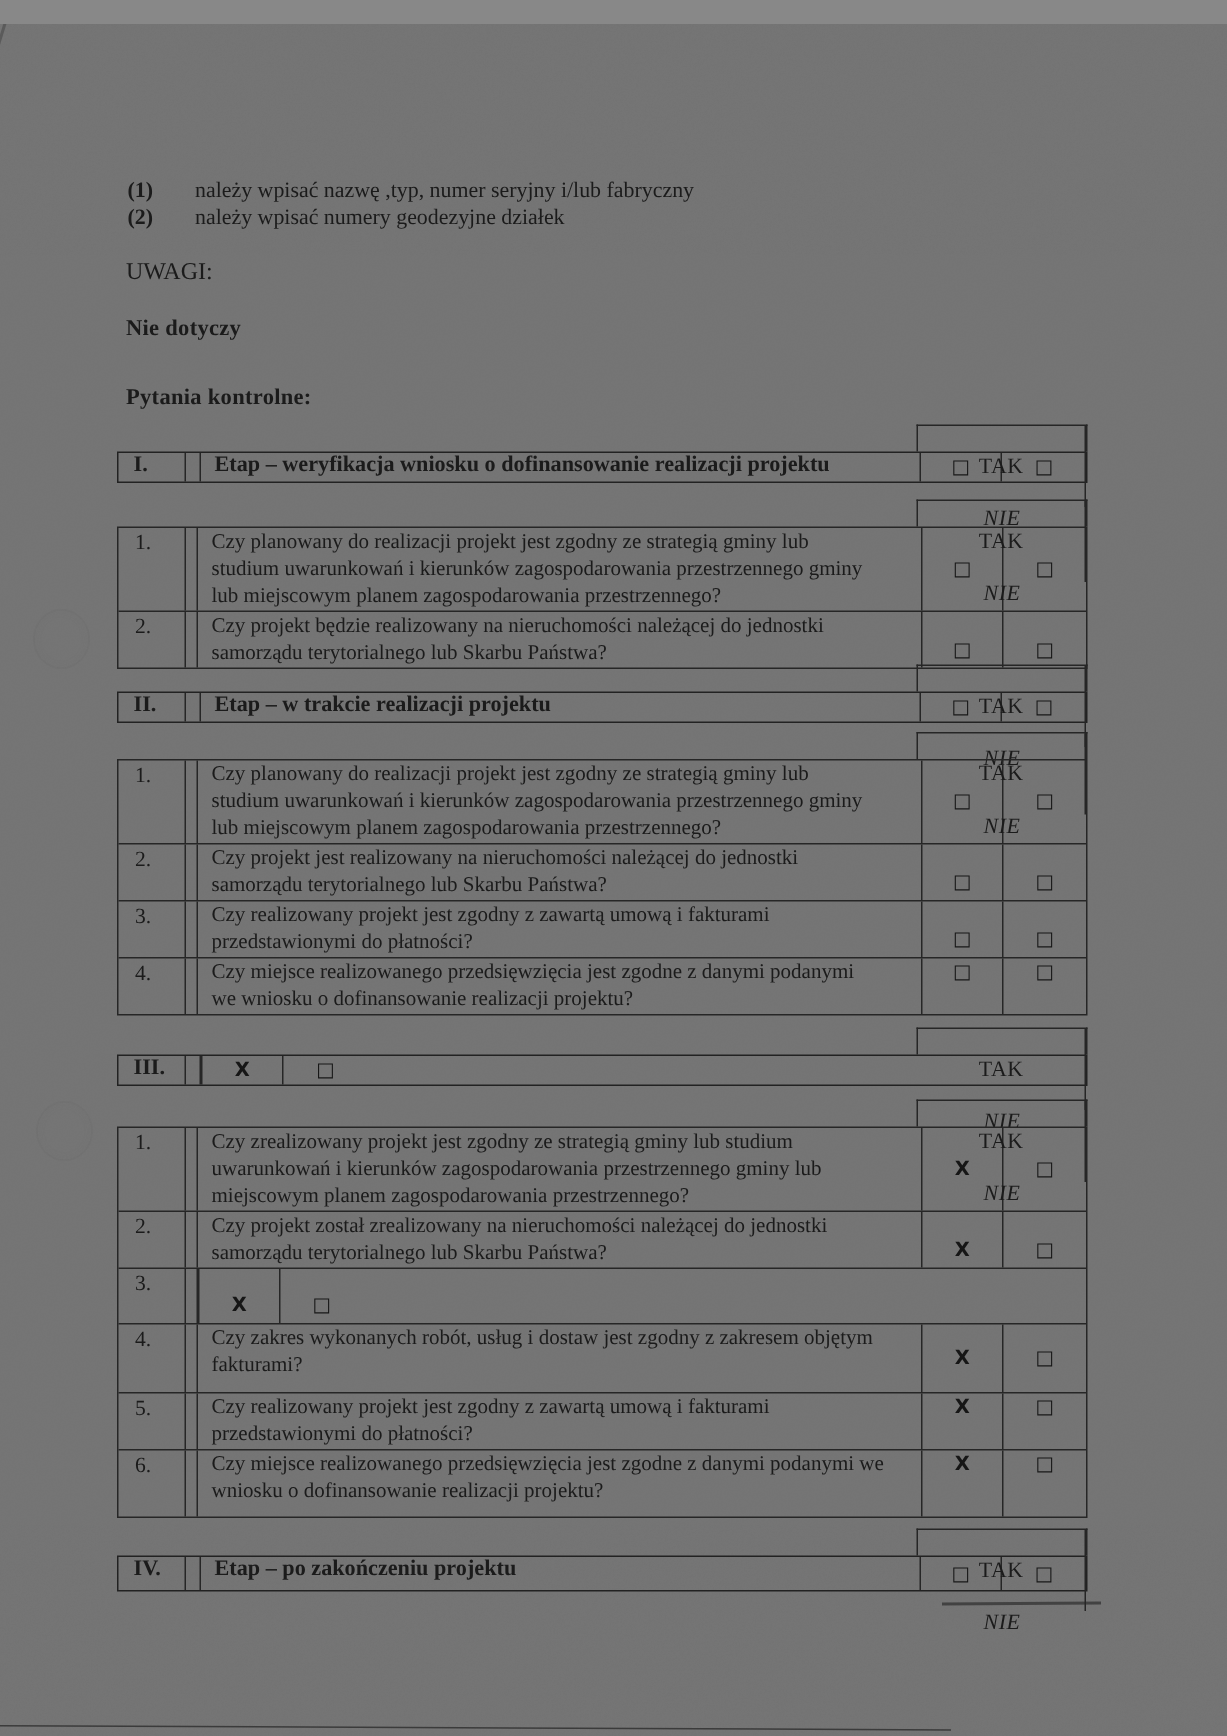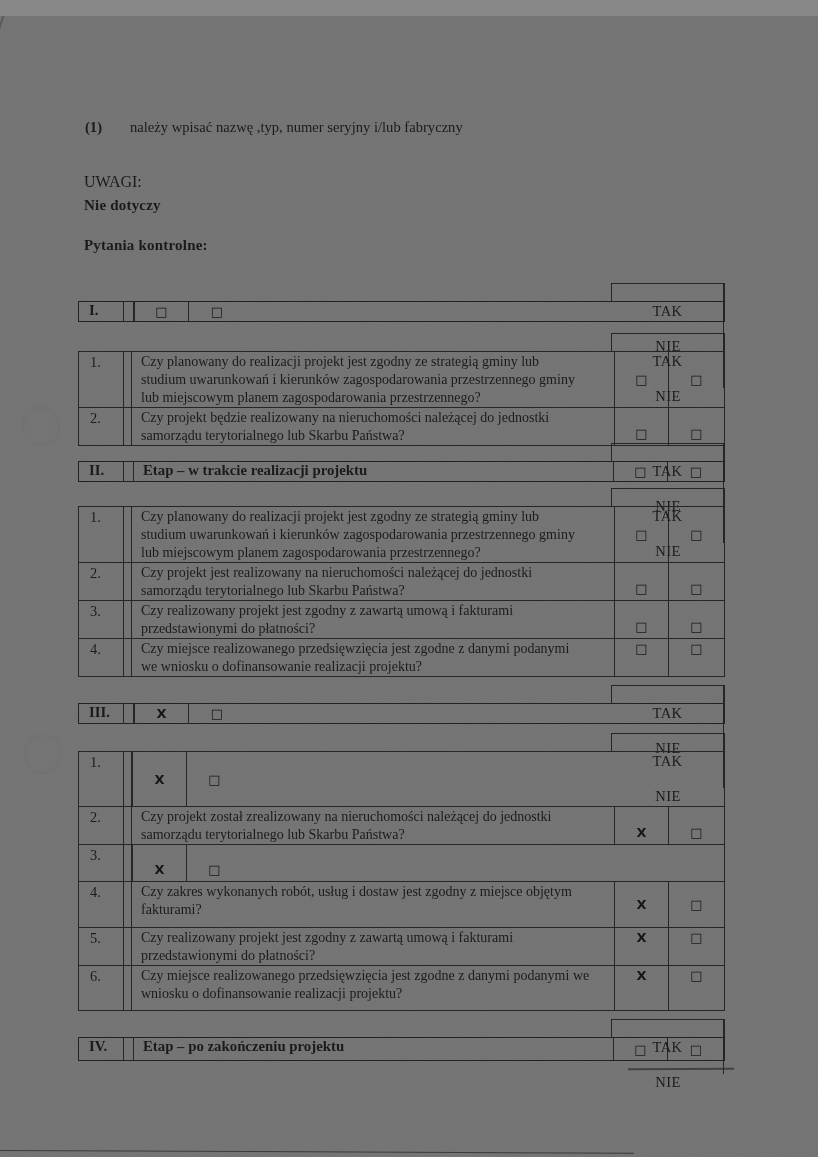--- a/index.html
+++ b/index.html
@@ -49,21 +49,21 @@
   .mini-hdr{
     position:absolute;right:0;top:0;height:18px;width:114px;
     border:1.6px solid #262626;border-bottom:none;
     display:flex;background:transparent;box-sizing:border-box;flex-direction:column;
   }
   .mini-cell{
     flex:0 0 54px;display:flex;align-items:center;justify-content:center;
     font-size:14.6px;letter-spacing:.4px;
   }
   .mini-cell.first{border-right:1.6px solid #262626;}
-  .mini-cell.lastc{flex:1;}
+  .mini-cell.lastc{flex:1;font-style:italic;}
   .mark{
     font-family:"DejaVu Sans", sans-serif;
     font-weight:600;font-size:13px;color:#161616;line-height:13px;
   }
   
   .srow{
     margin-top:18px;display:flex;
     border:1.8px solid #222;box-sizing:border-box;height:21px;
     background:transparent;
   }
@@ -120,32 +120,36 @@
 
   <div class="diag-fold"></div>
   <div class="punch-hole hole-1"></div>
   <div class="punch-hole hole-2"></div>
   <div class="short-line"></div>
   <div class="bottom-line"></div>
 
   <div class="abs fn-row" style="top:102px">
     <span class="fn-num">(1)</span><span>należy wpisać nazwę ,typ, numer seryjny i/lub fabryczny</span>
   </div>
+  <div class="abs fn-row" style="top:120px">
+    <span class="fn-num">(2)</span><span>należy wpisać numery geodezyjne działek</span>
+  </div>
   <div class="abs plain-label" style="top:157px">UWAGI:</div>
-  <div class="abs bold-label" style="top:181px">Nie dotyczy</div>
-  <div class="abs bold-label" style="top:221px">Pytania kontrolne:</div>
+  <div class="abs bold-label" style="top:195px">Nie dotyczy</div>
+  <div class="abs bold-label" style="top:241px">Pytania kontrolne:</div>
 
   <div class="tbl" style="top:267px">
     <div class="mini-hdr">
       <div class="mini-cell first">TAK</div>
       <div class="mini-cell lastc">NIE</div>
     </div>
     <div class="srow">
       <div class="snum">I.</div>
       <div class="sspacer"></div>
+      <div class="stitle">Etap – weryfikacja wniosku o dofinansowanie realizacji projektu</div>
       <div class="scell">
           <span class="mark">□</span>
         </div>
       <div class="scell lastc">
           <span class="mark">□</span>
         </div>
     </div>
   </div>
 
   <div class="tbl" style="top:317px">
@@ -277,20 +281,23 @@
 
   <div class="tbl" style="top:717px">
     <div class="mini-hdr">
       <div class="mini-cell first">TAK</div>
       <div class="mini-cell lastc">NIE</div>
     </div>
     <div class="tbody">
       <div class="qrow" style="min-height:54px">
         <div class="qnum">1.</div>
         <div class="qspacer"></div>
+        <div class="qtxt">Czy zrealizowany projekt jest zgodny ze strategią gminy lub studium
+uwarunkowań i kierunków zagospodarowania przestrzennego gminy lub
+miejscowym planem zagospodarowania przestrzennego?</div>
         <div class="qcell">
             <span class="mark">X</span>
           </div>
         <div class="qcell lastc">
             <span class="mark">□</span>
           </div>
       </div>
       <div class="qrow m-bottom" style="min-height:37px">
         <div class="qnum">2.</div>
         <div class="qspacer"></div>
@@ -309,21 +316,21 @@
         <div class="qcell">
             <span class="mark">X</span>
           </div>
         <div class="qcell lastc">
             <span class="mark">□</span>
           </div>
       </div>
       <div class="qrow" style="min-height:46px">
         <div class="qnum">4.</div>
         <div class="qspacer"></div>
-        <div class="qtxt">Czy zakres wykonanych robót, usług i dostaw jest zgodny z miejsce objętym
+        <div class="qtxt">Czy zakres wykonanych robót, usług i dostaw jest zgodny z zakresem objętym
 fakturami?</div>
         <div class="qcell">
             <span class="mark">X</span>
           </div>
         <div class="qcell lastc">
             <span class="mark">□</span>
           </div>
       </div>
       <div class="qrow m-top" style="min-height:36px">
         <div class="qnum">5.</div>

